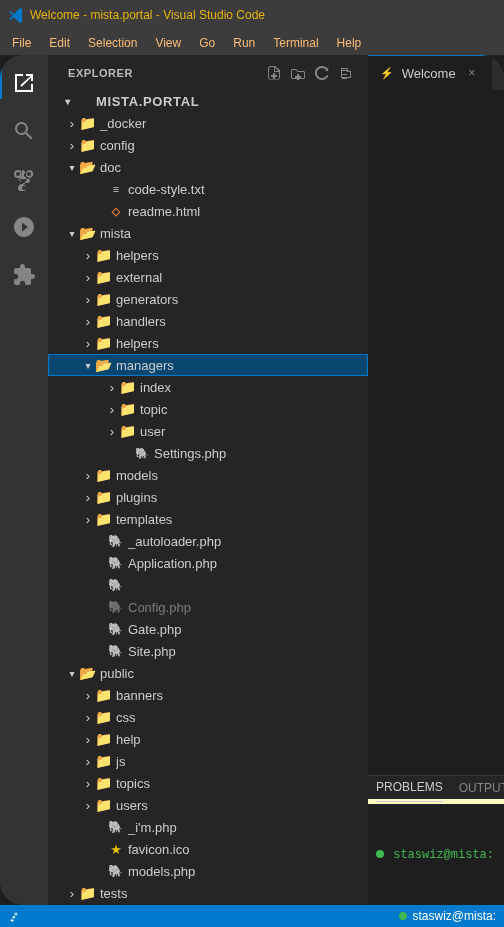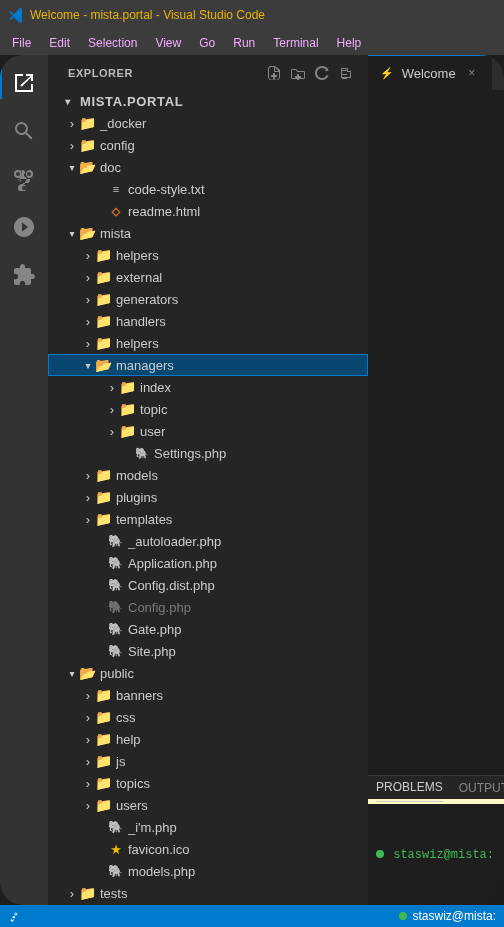--- a/index.html
+++ b/index.html
@@ -41,21 +41,21 @@
       background: #3c3c3c;
       display: flex;
       align-items: center;
       padding: 0 4px;
       gap: 2px;
       flex-shrink: 0;
     }
     .menu-item {
       padding: 2px 8px;
       font-size: 12px;
-      color: #f0abfc;
+      color: #fdba74;
       cursor: pointer;
     }
 
     
     .main-layout {
       display: flex;
       flex: 1;
       overflow: hidden;
       border-radius: 23px;
     }
@@ -145,21 +145,21 @@
     .sidebar-content::-webkit-scrollbar { width: 6px; }
     .sidebar-content::-webkit-scrollbar-track { background: transparent; }
     .sidebar-content::-webkit-scrollbar-thumb { background: #424242; }
 
     
     .tree-root-label {
       height: 22px;
       display: flex;
       align-items: center;
       padding-left: 12px;
-      gap: 4px;
+      gap: 20px;
       cursor: pointer;
       font-size: 13px;
       font-weight: 700;
       color: #cccccc;
       letter-spacing: 0.05em;
     }
 
     .tree-item {
       height: 22px;
       display: flex;
@@ -591,21 +591,20 @@
         </span>
         <span class="tree-item-icon" style="color: #b267e6; font-size: 12px;">🐘</span>
         <span class="tree-item-label">Application.php</span>
       </div>
 
       <div class="tree-item" style="padding-left: 44px;">
         <span class="tree-item-indent">
           <span class="tree-item-chevron empty"></span>
         </span>
         <span class="tree-item-icon" style="color: #b267e6; font-size: 12px;">🐘</span>
-        <span class="tree-item-label">Config.dist.php</span>
       </div>
 
       <div class="tree-item" style="padding-left: 44px; opacity: 0.5;">
         <span class="tree-item-indent">
           <span class="tree-item-chevron empty"></span>
         </span>
         <span class="tree-item-icon" style="color: #b267e6; font-size: 12px;">🐘</span>
         <span class="tree-item-label">Config.php</span>
       </div>
 

